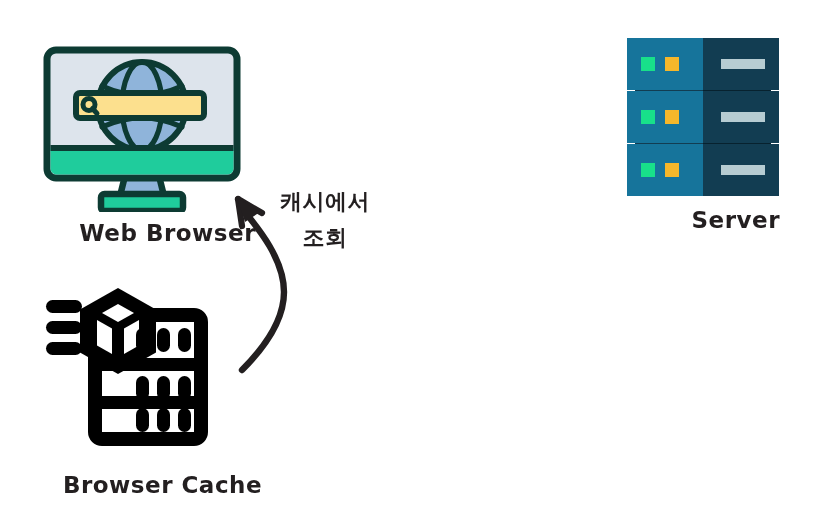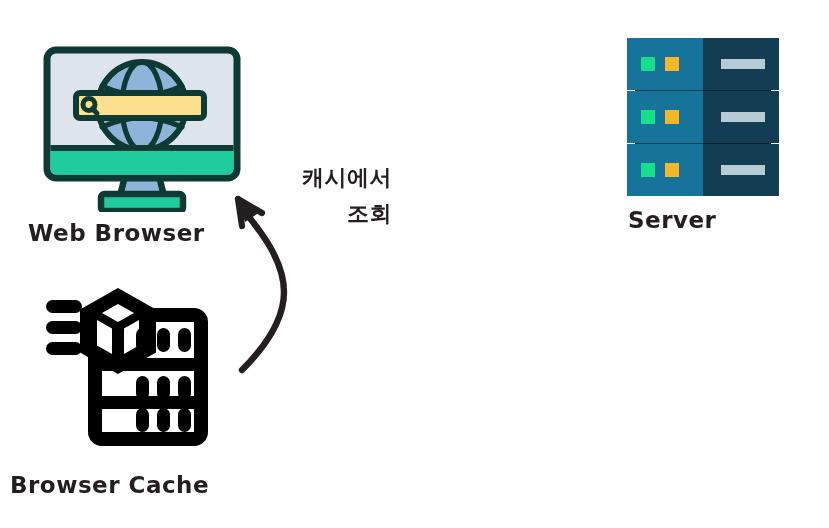--- a/index.html
+++ b/index.html
@@ -18,21 +18,21 @@
     background: #ffffff;
     overflow: hidden;
   }
   .node {
     position: absolute;
   }
 
   
   .caption {
     position: absolute;
-    text-align: left;
+    text-align: right;
     color: #231f20;
     font-family: "DejaVu Sans", sans-serif;
     font-weight: 700;
     white-space: nowrap;
     letter-spacing: 0.5px;
   }
 
   
   #browser-node { left: 40px; top: 44px; width: 204px; height: 168px; }
   #browser-caption { left: 28px; top: 220px; width: 228px; font-size: 23px; }
@@ -41,24 +41,24 @@
   #cache-node { left: 44px; top: 284px; width: 180px; height: 168px; }
   #cache-caption { left: 10px; top: 472px; width: 252px; font-size: 23px; }
 
   
   #server-node { left: 625px; top: 36px; width: 156px; height: 160px; }
   #server-caption { left: 628px; top: 207px; width: 152px; font-size: 23px; }
 
   
   #arrow-layer { left: 210px; top: 180px; width: 120px; height: 210px; }
   #arrow-label {
-    left: 258px; top: 160px; width: 134px;
+    left: 258px; top: 184px; width: 134px;
     font-size: 22px; font-weight: 700; line-height: 1.62;
     color: #231f20;
-    text-align: right;
+    text-align: center;
     white-space: normal;
   }
   #arrow-label .ln { display: block; }
 </style>
 </head>
 <body>
 
 <div id="canvas">
 
   <div class="node" id="browser-node">

